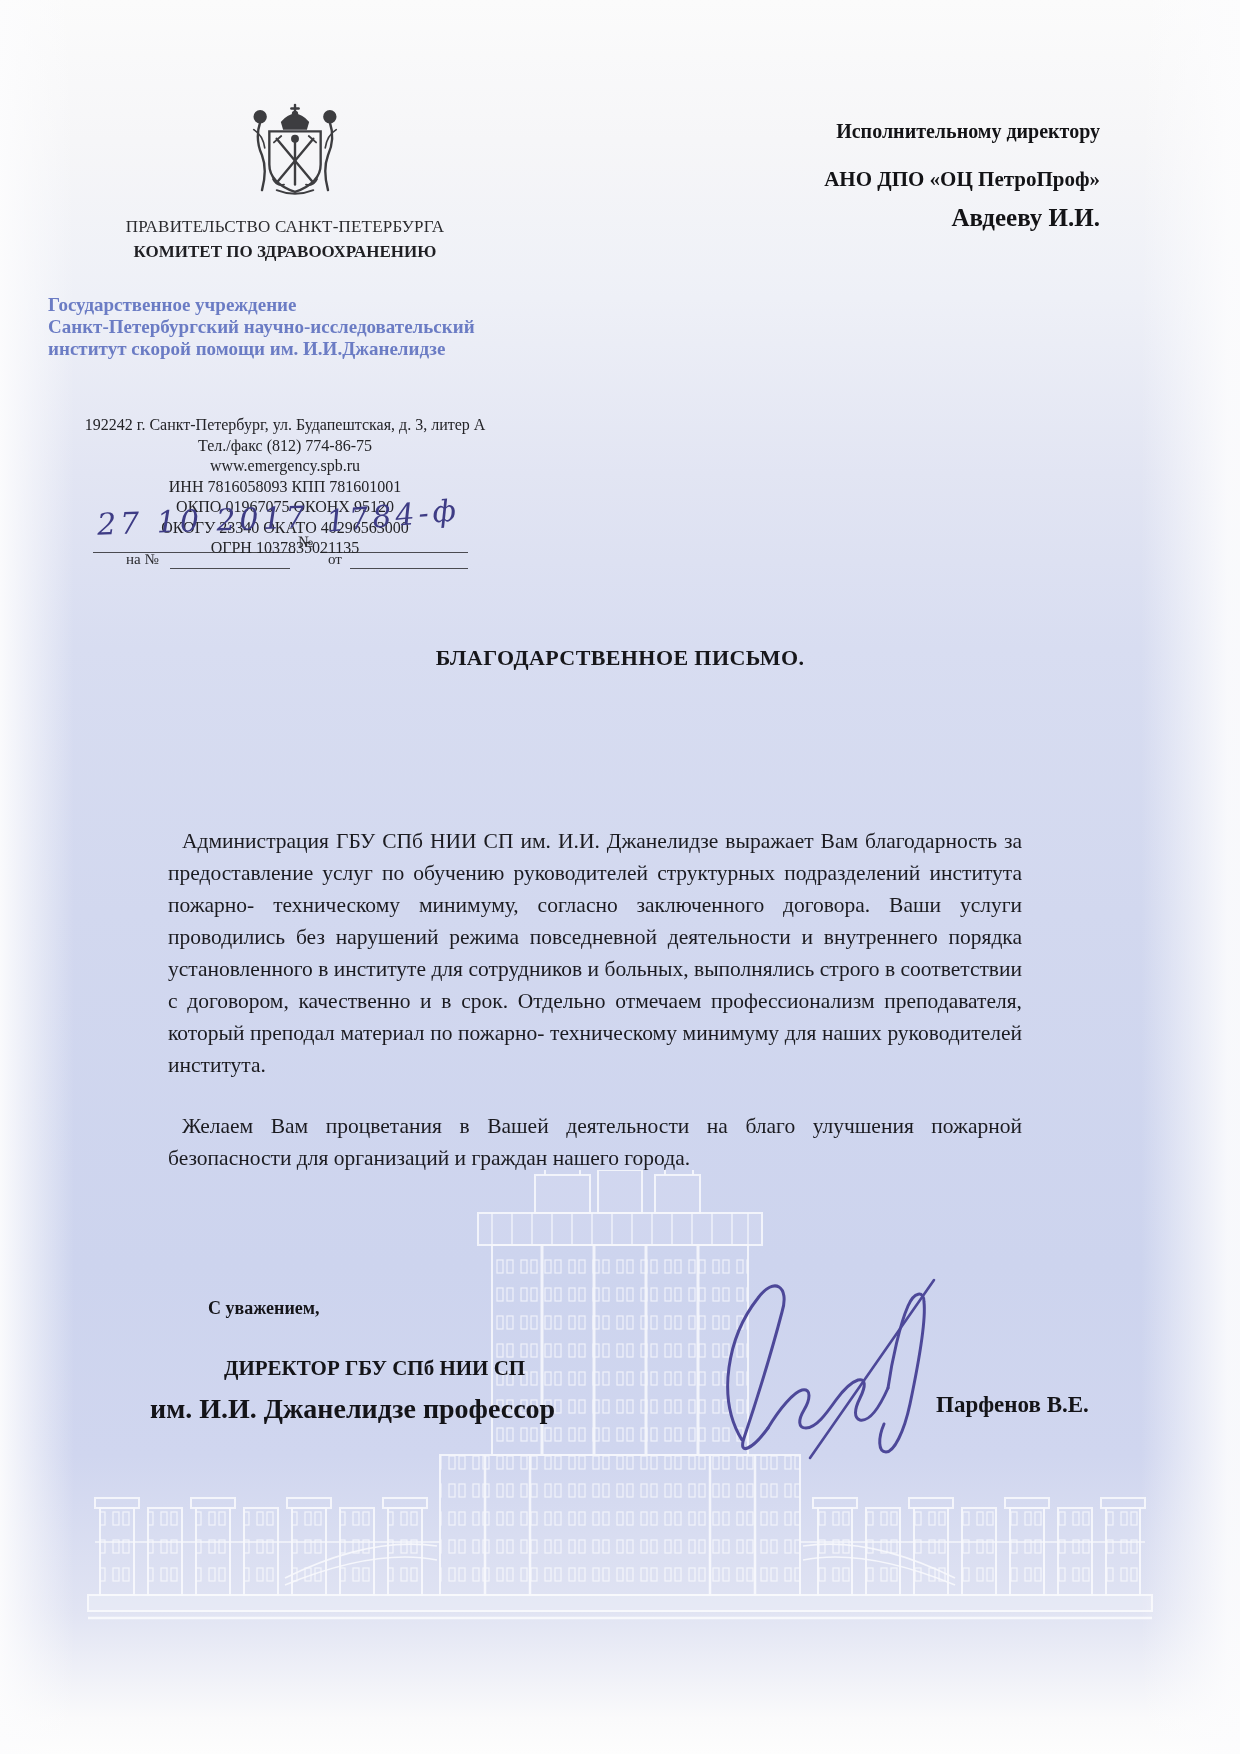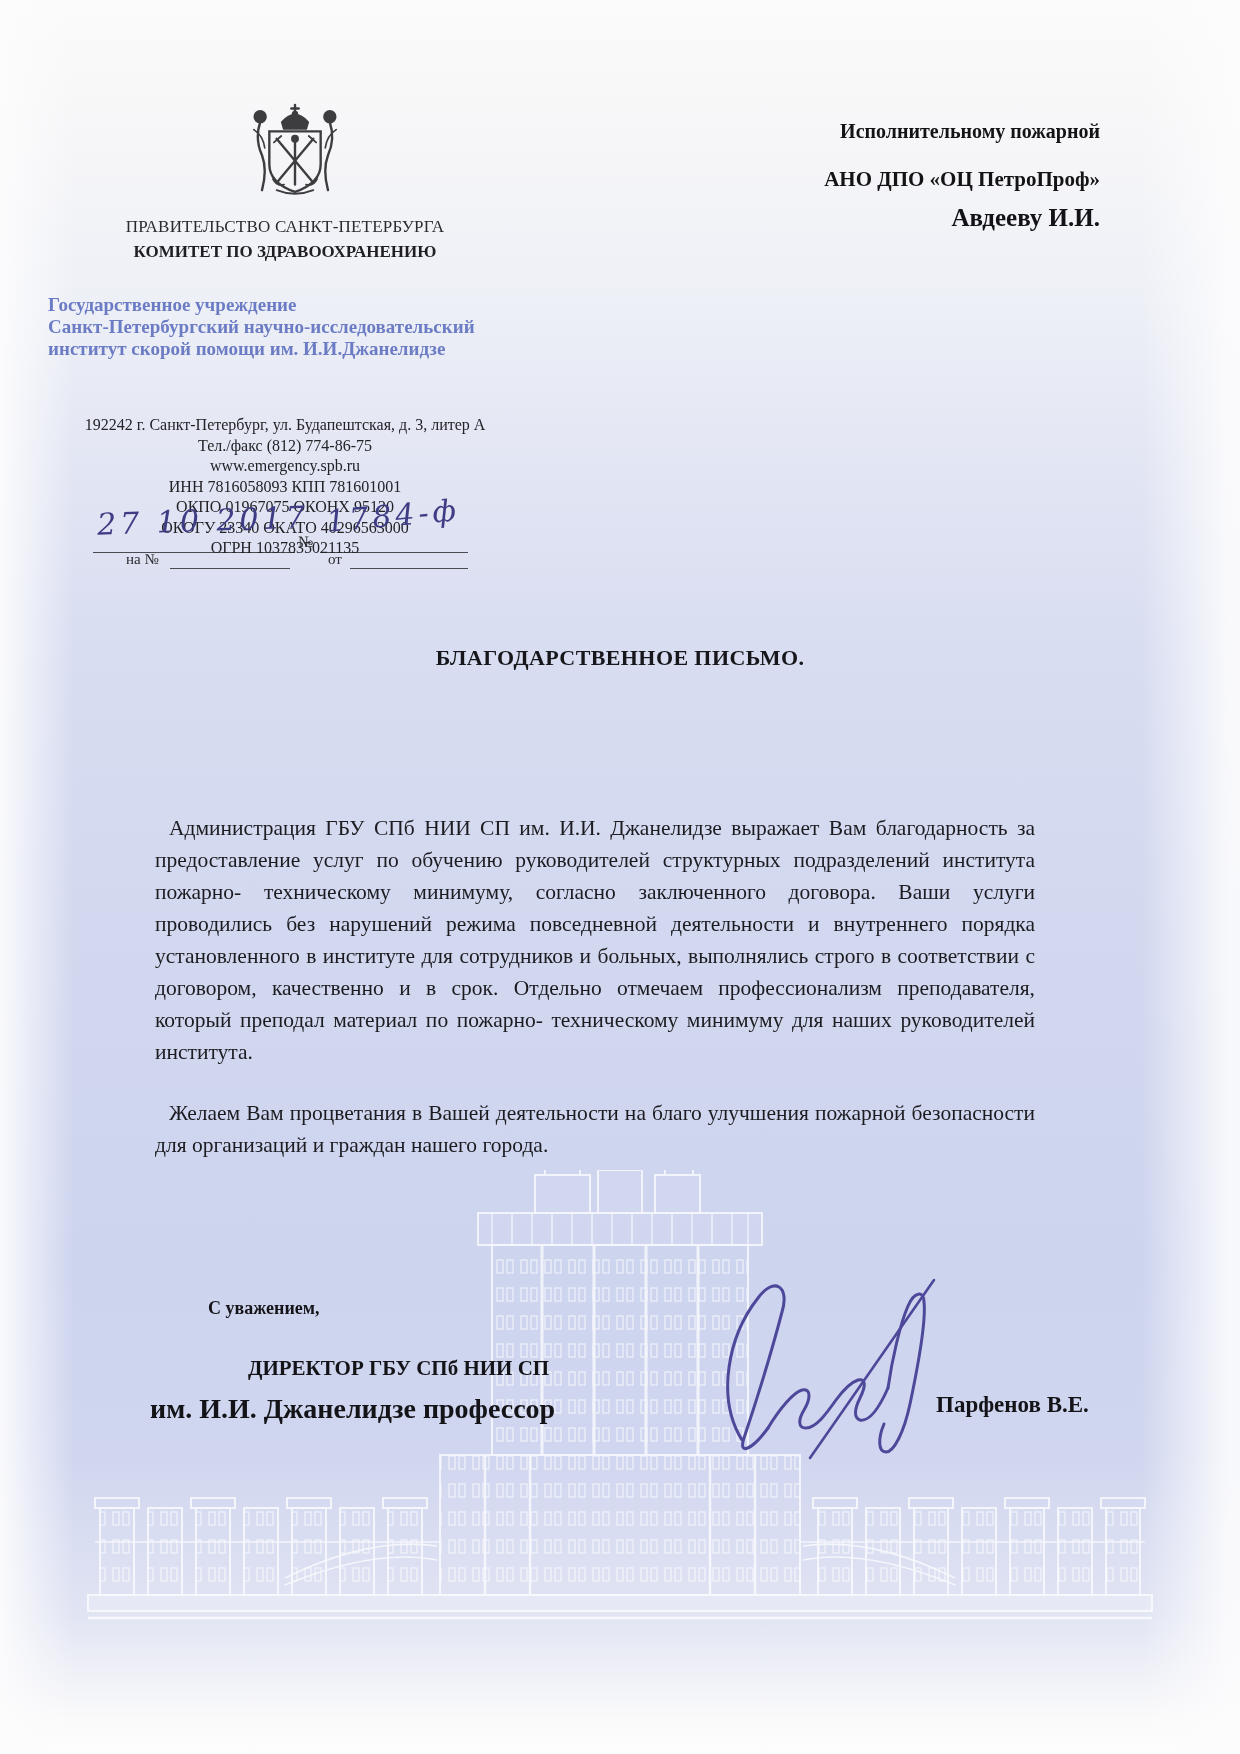--- a/index.html
+++ b/index.html
@@ -41,26 +41,26 @@
   .addressee{right:140px;top:120px;width:420px;text-align:right;font-weight:bold;color:#131316;}
   .addressee .role{font-size:20px;}
   .addressee .org{font-size:21px;margin-top:24px;}
   .addressee .name{font-size:25px;margin-top:12px;}
 
   
   .letter-title{left:0;top:645px;width:1240px;text-align:center;font-size:22px;font-weight:bold;letter-spacing:.4px;color:#17171b;}
 
   
   .body-text{left:155px;top:812px;width:880px;font-size:21.5px;line-height:32px;text-align:justify;color:#1b1b20;}
-  .body-text p{margin:0;text-indent:14px;}
+  .body-text p{margin:13px;text-indent:14px;}
   .body-text p + p{margin-top:29px;}
 
   
   .closing{left:208px;top:1298px;font-size:18px;font-weight:bold;color:#141418;}
-  .signer1{left:224px;top:1356px;font-size:21px;font-weight:bold;color:#141418;margin-left:24px;}
+  .signer1{left:224px;top:1356px;font-size:21px;font-weight:bold;color:#141418;}
   .signer2{left:150px;top:1393px;font-size:28px;font-weight:bold;color:#141418;}
   .signer-name{left:936px;top:1392px;font-size:23px;font-weight:bold;color:#141418;}
   .sig-svg{left:560px;top:1140px;width:420px;height:330px;z-index:4;}
 
   
   .watermark{left:85px;top:1170px;width:1070px;height:450px;z-index:1;opacity:.8;}
 </style>
 </head>
 <body>
 
@@ -210,21 +210,21 @@
   <span class="abs num-sign z2">№</span>
   <span class="abs blank blank2"></span>
   <span class="abs hw hw-num">1784-ф</span>
 
   <span class="abs ref-label1 z2">на №</span>
   <span class="abs blank blank3"></span>
   <span class="abs ref-label2 z2">от</span>
   <span class="abs blank blank4"></span>
 
   <div class="abs addressee z2">
-    <div class="role">Исполнительному пожарной</div>
+    <div class="role">Исполнительному директору</div>
     <div class="org">АНО ДПО «ОЦ ПетроПроф»</div>
     <div class="name">Авдееву И.И.</div>
   </div>
 
   <div class="abs letter-title z2">БЛАГОДАРСТВЕННОЕ ПИСЬМО.</div>
 
   <div class="abs body-text z2">
     <p>Администрация ГБУ СПб НИИ СП им. И.И. Джанелидзе выражает Вам благодарность за предоставление услуг по обучению руководителей структурных подразделений института пожарно- техническому минимуму, согласно заключенного договора. Ваши услуги проводились без нарушений режима повседневной деятельности и внутреннего порядка установленного в институте для сотрудников и больных, выполнялись строго в соответствии с договором, качественно и в срок. Отдельно отмечаем профессионализм преподавателя, который преподал материал по пожарно- техническому минимуму для наших руководителей института.</p>
     <p>Желаем Вам процветания в Вашей деятельности на благо улучшения пожарной безопасности для организаций и граждан нашего города.</p>
   </div>

